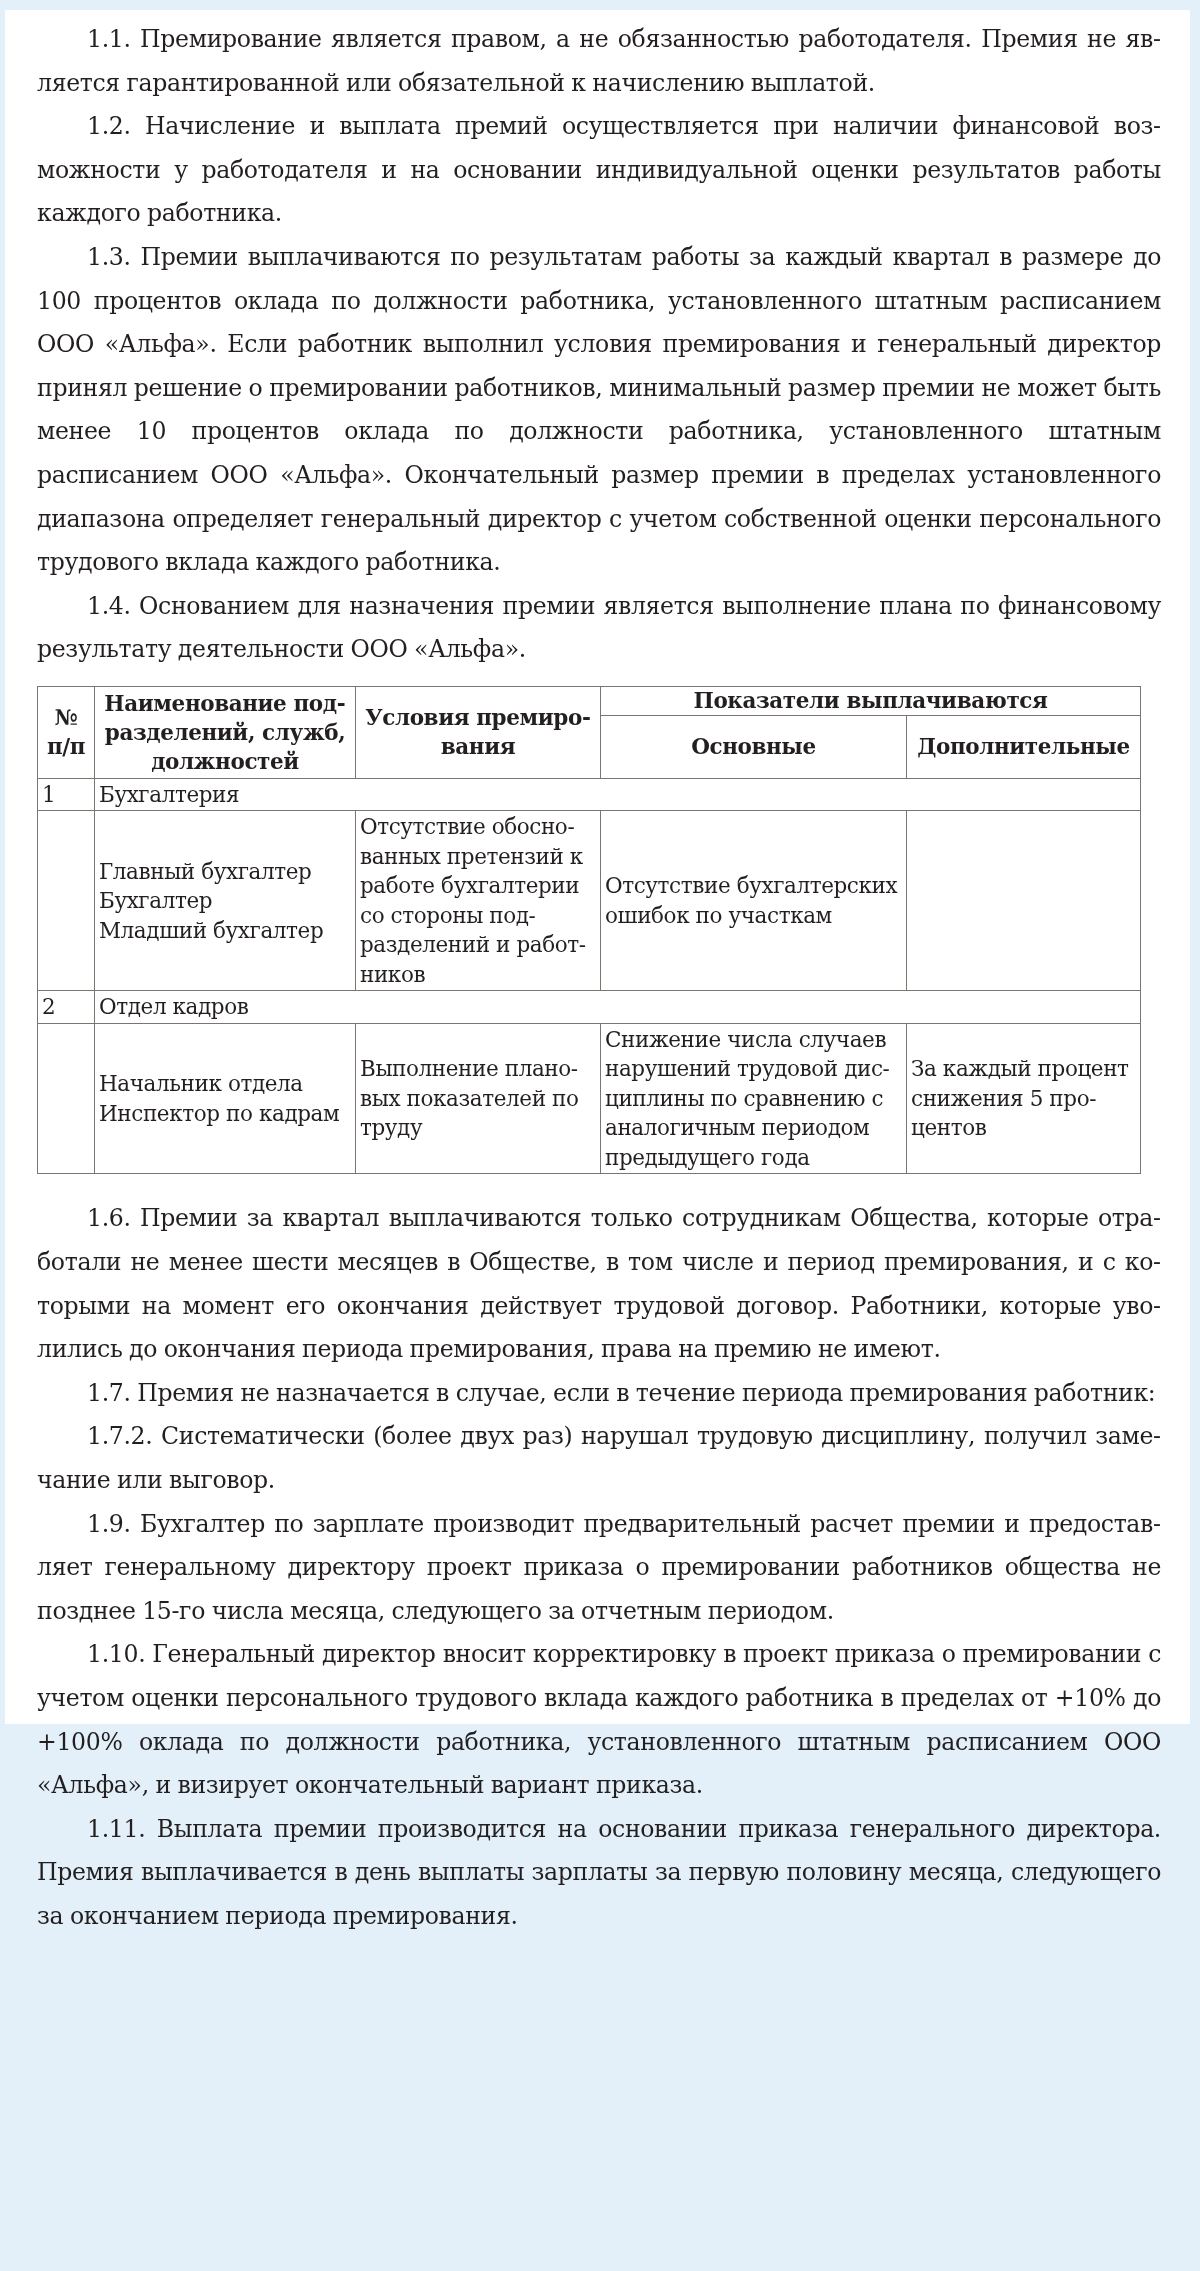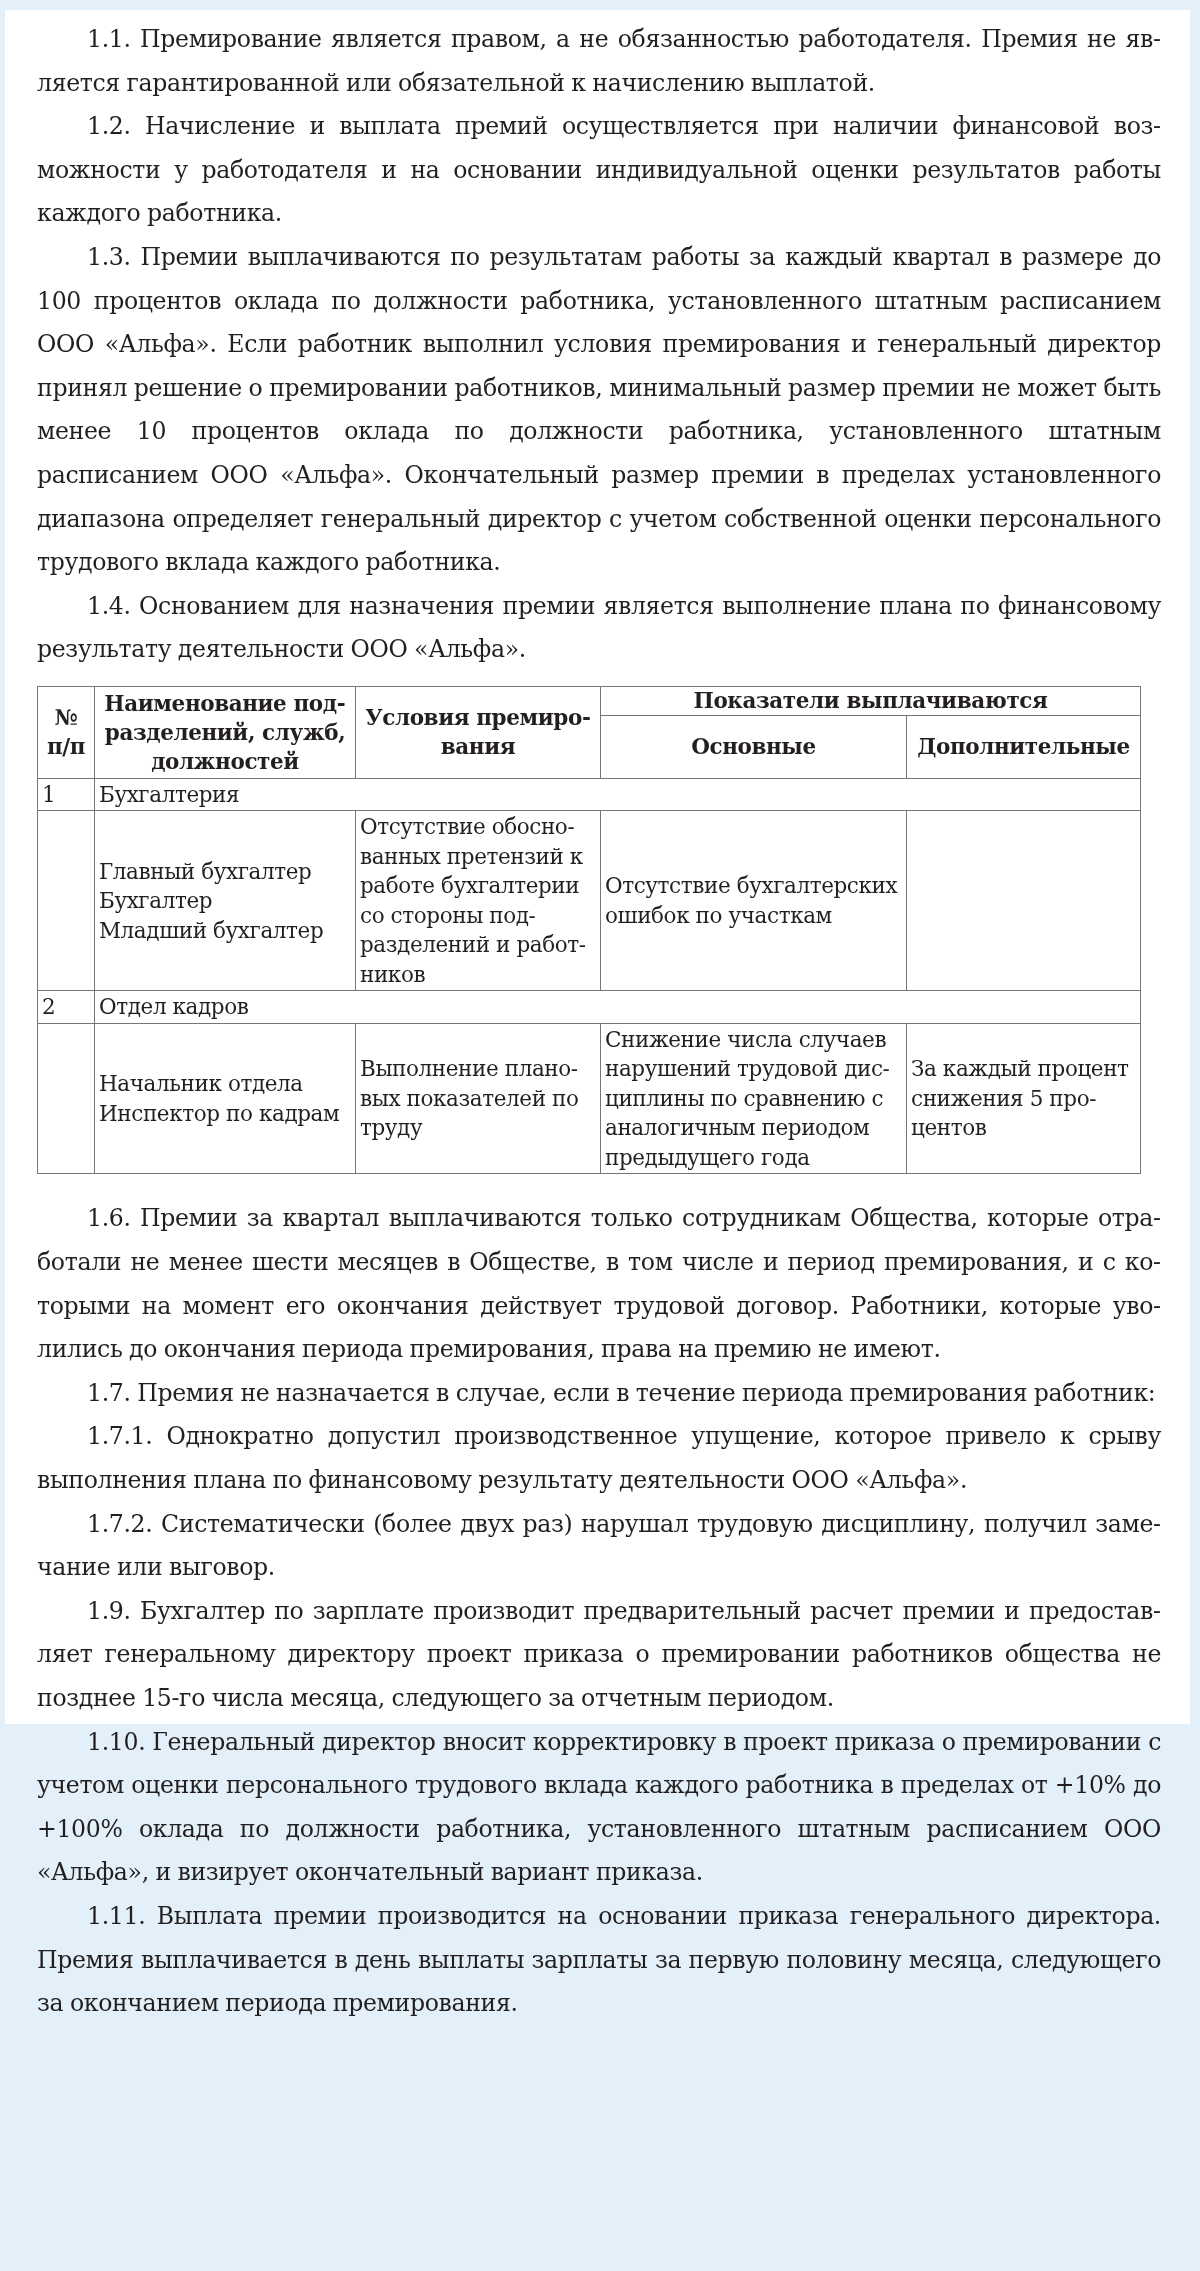--- a/index.html
+++ b/index.html
@@ -117,21 +117,20 @@
           <td>Выполнение плано­вых показателей по труду</td>
           <td>Снижение числа случаев нарушений трудовой дис­циплины по сравнению с аналогичным периодом предыдущего года</td>
           <td>За каждый процент снижения 5 про­центов</td>
         </tr>
       </tbody>
     </table>
 
     <div class="after-table">
       <p class="para">1.6. Премии за квартал выплачиваются только сотрудникам Общества, которые отра­ботали не менее шести месяцев в Обществе, в том числе и период премирования, и с ко­торыми на момент его окончания действует трудовой договор. Работники, которые уво­лились до окончания периода премирования, права на премию не имеют.</p>
       <p class="para">1.7. Премия не назначается в случае, если в течение периода премирования работник:</p>
-      <p class="para">1.7.1. Однократно допустил производственное упущение, которое привело к срыву выполнения плана по финансовому результату деятельности ООО «Альфа».</p>
       <p class="para">1.7.2. Систематически (более двух раз) нарушал трудовую дисциплину, получил заме­чание или выговор.</p>
       <p class="para">1.9. Бухгалтер по зарплате производит предварительный расчет премии и предостав­ляет генеральному директору проект приказа о премировании работников общества не позднее 15-го числа месяца, следующего за отчетным периодом.</p>
       <p class="para">1.10. Генеральный директор вносит корректировку в проект приказа о премировании с учетом оценки персонального трудового вклада каждого работника в пределах от +10% до +100% оклада по должности работника, установленного штатным расписанием ООО «Альфа», и визирует окончательный вариант приказа.</p>
       <p class="para">1.11. Выплата премии производится на основании приказа генерального директора. Премия выплачивается в день выплаты зарплаты за первую половину месяца, следующе­го за окончанием периода премирования.</p>
     </div>
 
   </div>
 </div>
 
 </body></html>

